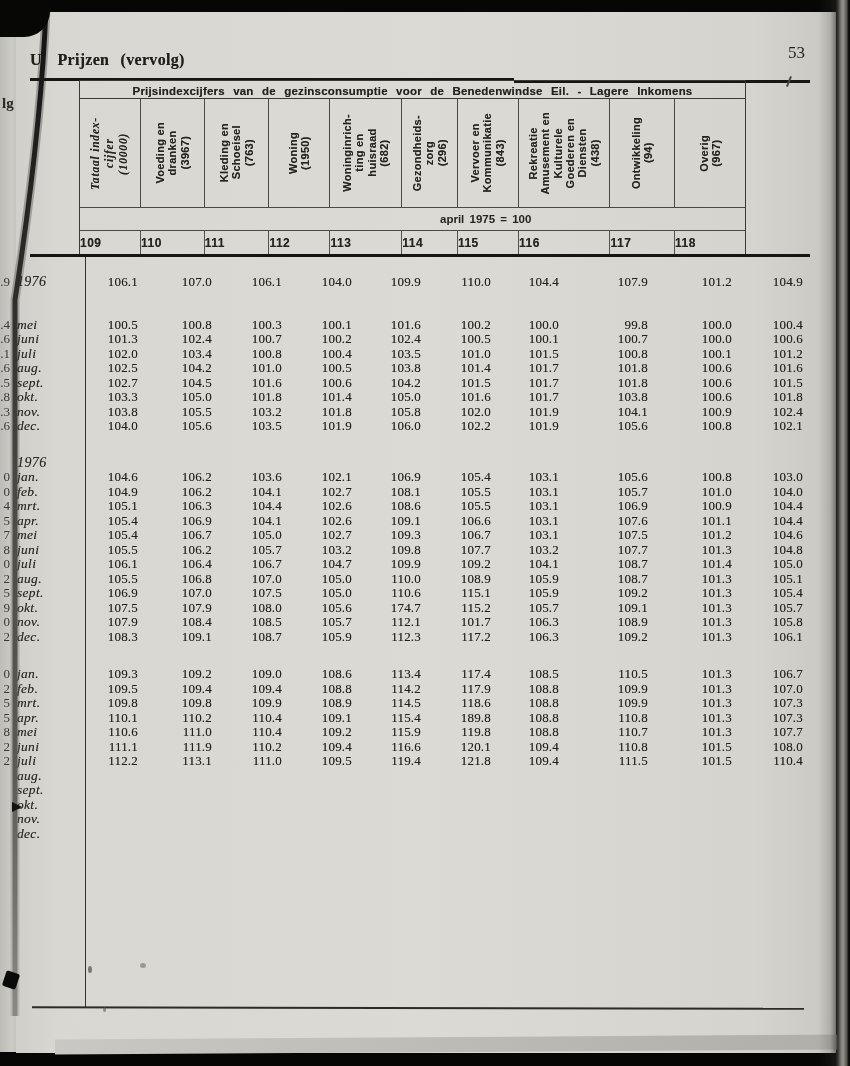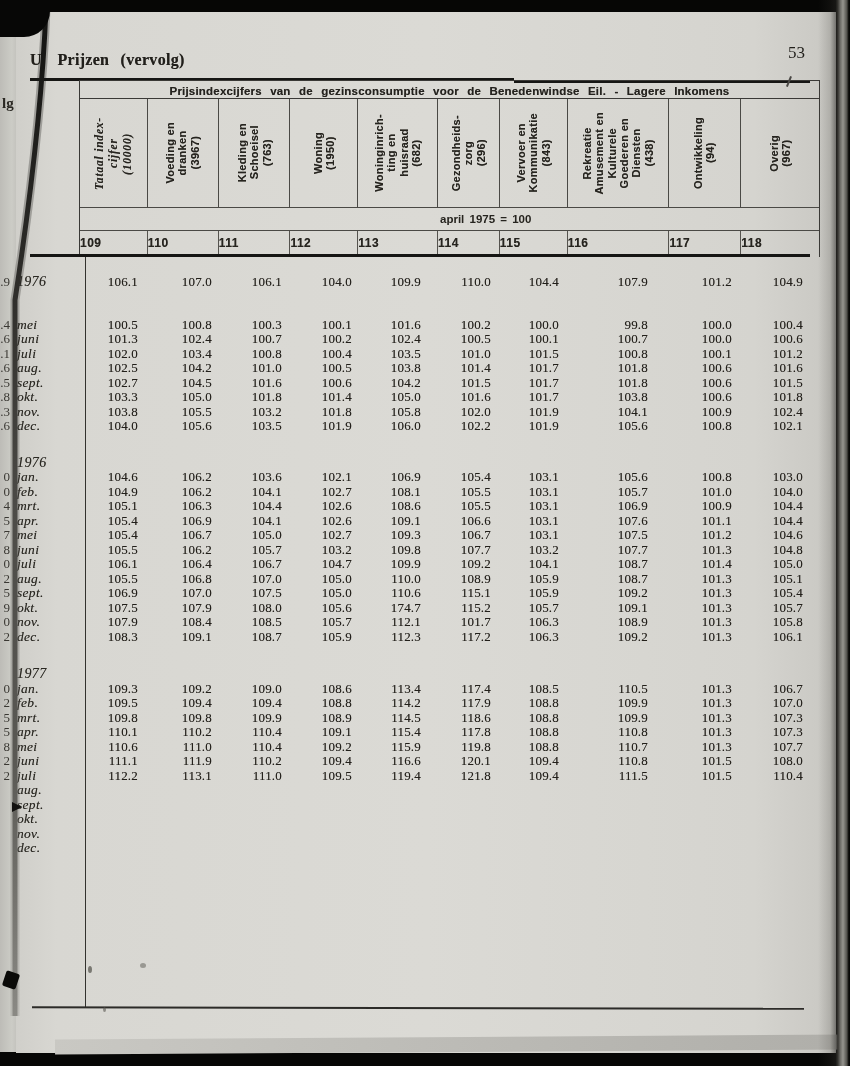--- a/index.html
+++ b/index.html
@@ -31,21 +31,21 @@
 
   
   .rh-label{position:absolute;left:14px;top:38px;font:bold 16px/20px "Liberation Serif",serif;
         color:#211f1b;word-spacing:7px;letter-spacing:.3px;text-shadow:0 0 .4px rgba(25,23,18,.6);}
   .rh-page{position:absolute;left:772px;top:31px;font:17px/20px "Liberation Serif",serif;color:#211f1b;}
   .rule{position:absolute;background:#161614;height:3.2px;}
   .rule-a{left:14px;top:66px;width:484px;}
   .rule-b{left:498px;top:67.5px;width:296px;}
 
   
-  .tbl{position:absolute;left:63px;top:68px;width:741px;box-sizing:border-box;
+  .tbl{position:absolute;left:63px;top:68px;width:667px;box-sizing:border-box;
        border:1px solid #3a3936;border-bottom:none;}
   .trow-title{height:17px;border-bottom:1px solid #3a3936;text-align:center;overflow:hidden;}
   .trow-title span{font:bold 11.5px/17px "Liberation Sans",sans-serif;color:#24221e;
        letter-spacing:.2px;word-spacing:5px;text-shadow:0 0 .4px rgba(25,23,18,.5);}
   .trow-heads{height:108px;display:flex;border-bottom:1px solid #4a4945;}
   .hcell{box-sizing:border-box;border-right:1px solid #4a4945;display:flex;
        align-items:center;justify-content:center;overflow:hidden;}
   .hcell:last-child{border-right:none;}
   .vert{writing-mode:vertical-rl;transform:rotate(180deg);text-align:center;
        font:bold 11px/1.12 "Liberation Sans",sans-serif;color:#26241f;letter-spacing:.3px;
@@ -504,23 +504,20 @@
             <span class="vcell c3">105.9</span>
             <span class="vcell c4">112.3</span>
             <span class="vcell c5">117.2</span>
             <span class="vcell c6">106.3</span>
             <span class="vcell c7">109.2</span>
             <span class="vcell c8">101.3</span>
             <span class="vcell c9">106.1</span>
           </div>
         </div>
         <div class="section sec3">
-          <div class="yrow">
-            <span class="ylabel">1977</span>
-          </div>
           <div class="drow">
             <span class="gutter">0</span>
             <span class="mlabel">jan.</span>
             <span class="vcell c0">109.3</span>
             <span class="vcell c1">109.2</span>
             <span class="vcell c2">109.0</span>
             <span class="vcell c3">108.6</span>
             <span class="vcell c4">113.4</span>
             <span class="vcell c5">117.4</span>
             <span class="vcell c6">108.5</span>
@@ -557,21 +554,21 @@
             <span class="vcell c9">107.3</span>
           </div>
           <div class="drow">
             <span class="gutter">5</span>
             <span class="mlabel">apr.</span>
             <span class="vcell c0">110.1</span>
             <span class="vcell c1">110.2</span>
             <span class="vcell c2">110.4</span>
             <span class="vcell c3">109.1</span>
             <span class="vcell c4">115.4</span>
-            <span class="vcell c5">117.8</span>
+            <span class="vcell c5">189.8</span>
             <span class="vcell c6">108.8</span>
             <span class="vcell c7">110.8</span>
             <span class="vcell c8">101.3</span>
             <span class="vcell c9">107.3</span>
           </div>
           <div class="drow">
             <span class="gutter">8</span>
             <span class="mlabel">mei</span>
             <span class="vcell c0">110.6</span>
             <span class="vcell c1">111.0</span>

